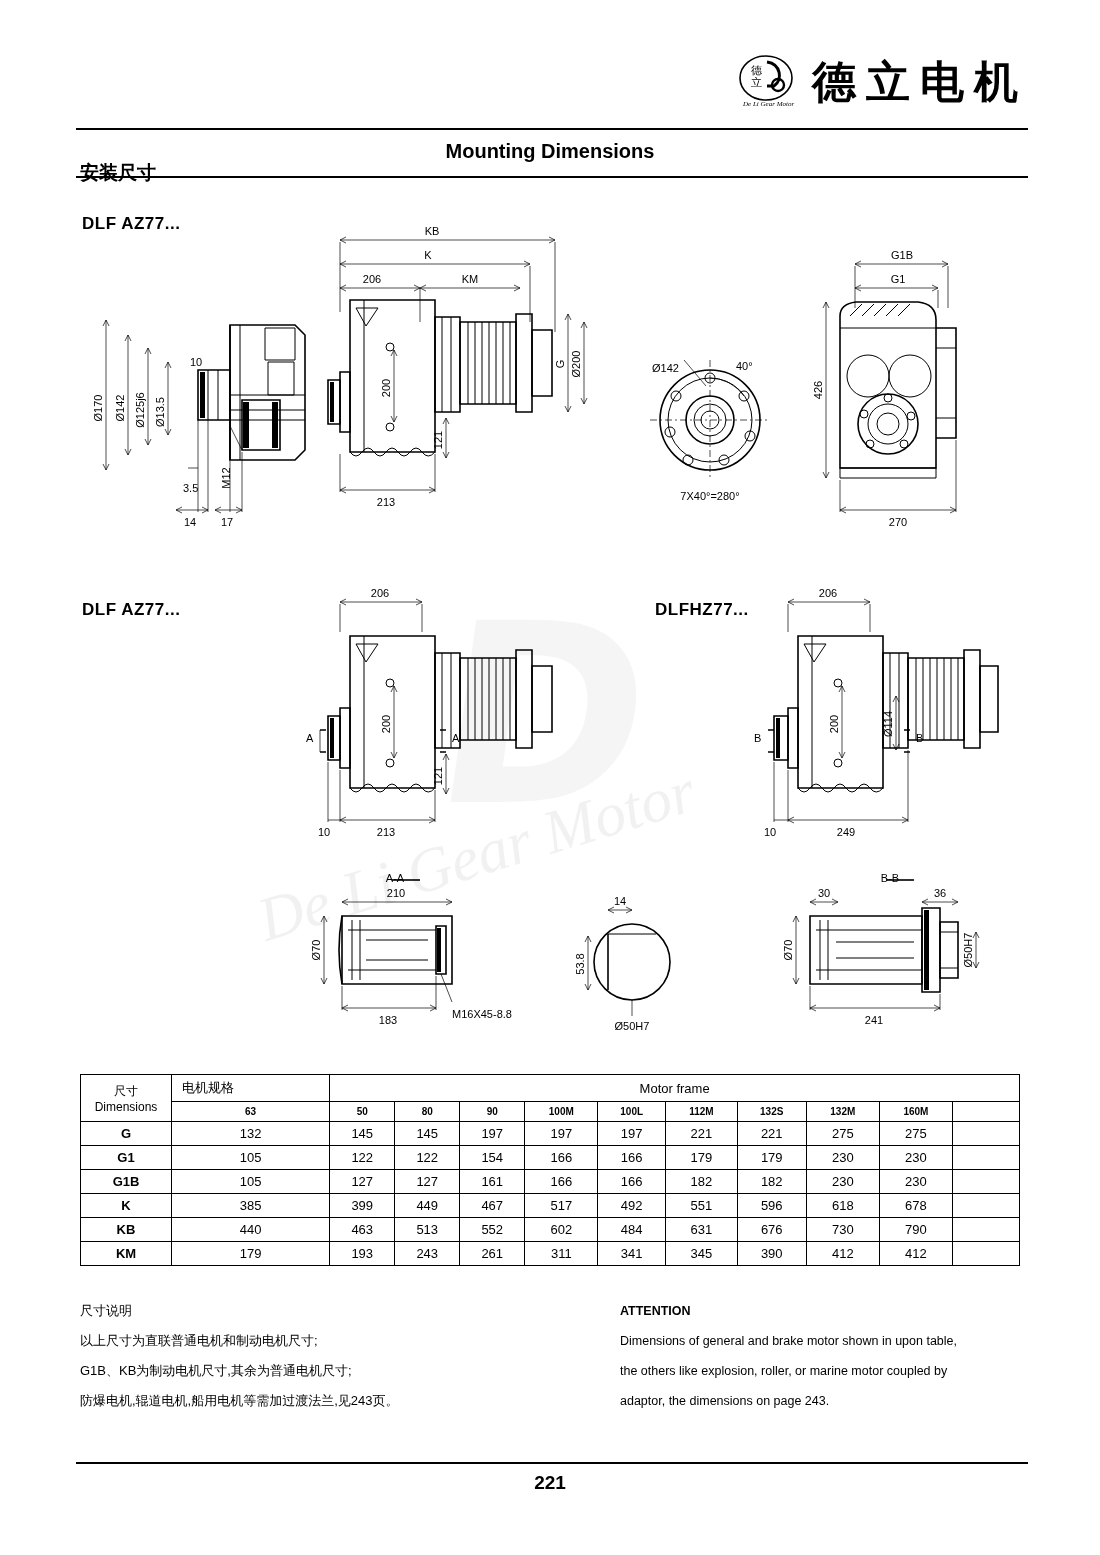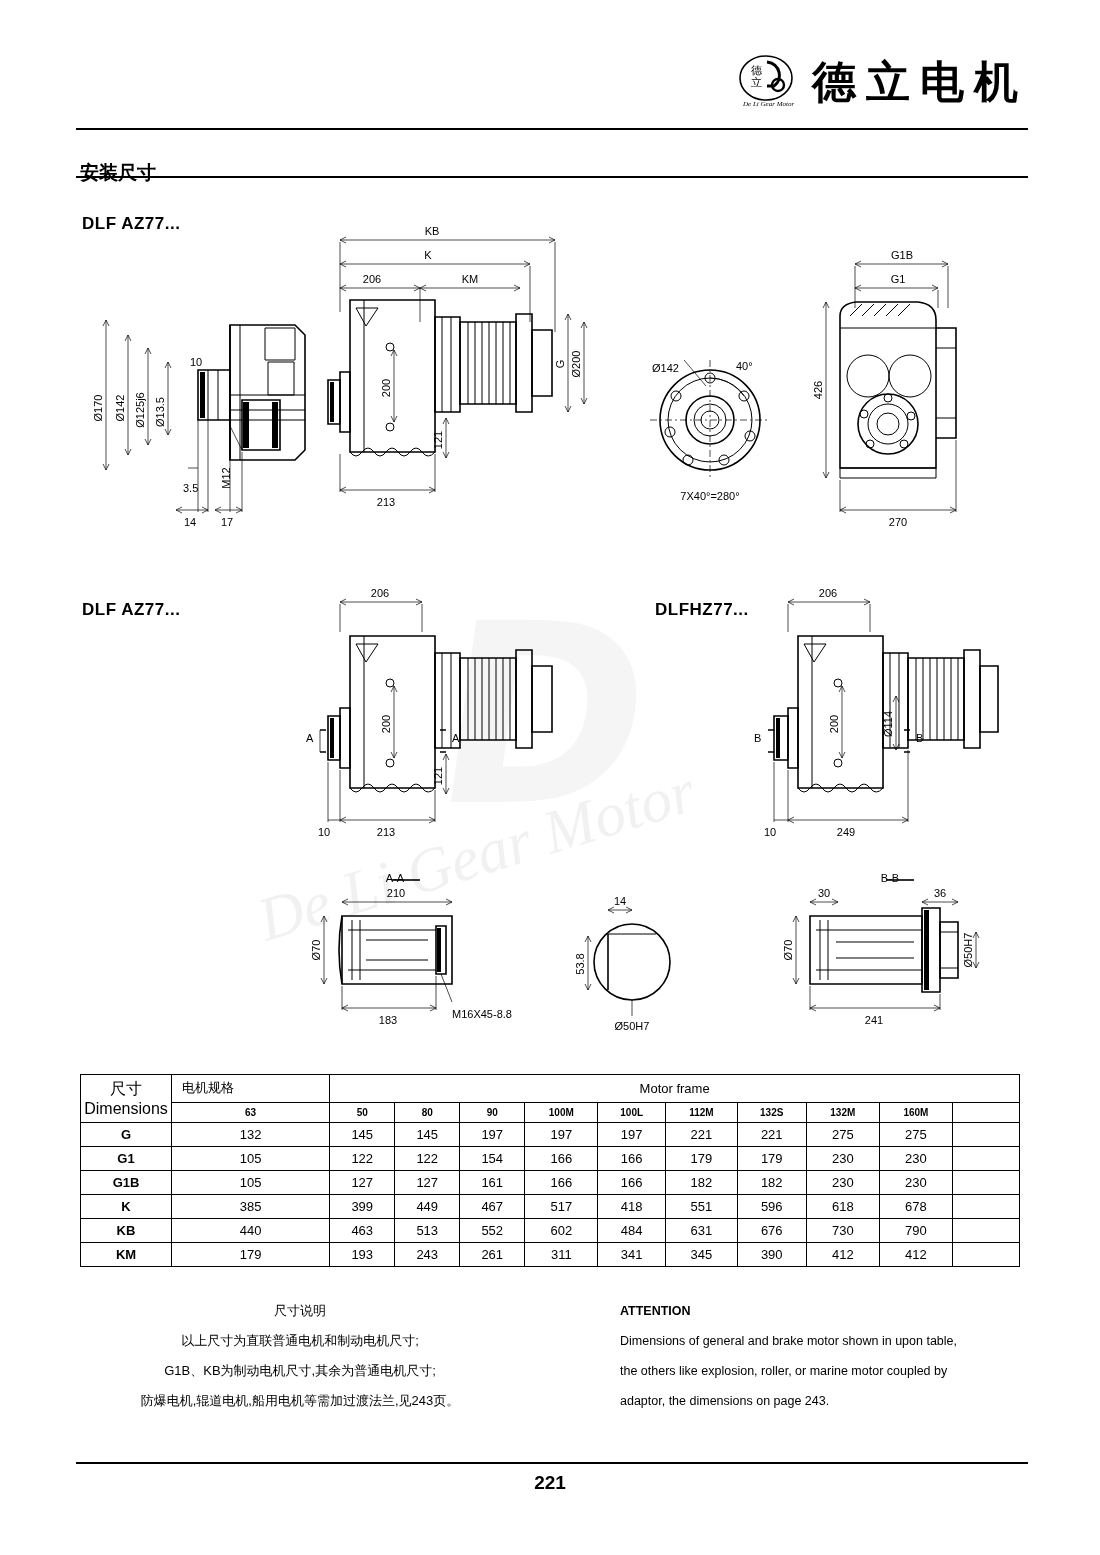--- a/index.html
+++ b/index.html
@@ -38,24 +38,24 @@
   .dim{stroke:#000;fill:none;stroke-width:.7;}
   .dash{stroke:#000;fill:none;stroke-width:.7;stroke-dasharray:7 3 2 3;}
   .hatch{fill:#000;}
 
   
   table.dims{position:absolute;left:80px;top:1074px;width:940px;border-collapse:collapse;}
   table.dims td,table.dims th{border:1px solid #000;text-align:center;font-size:13px;
     padding:4px 2px;font-weight:normal;}
   table.dims .hdr-cell{font-weight:bold;font-size:10px;}
   table.dims .rowhdr{font-weight:bold;}
-  .cn-small{font-size:16px;}
+  .cn-small{font-size:12px;}
 
   
-  .notes-l{position:absolute;left:80px;top:1296px;width:440px;font-size:13px;line-height:30px;text-align:center;}
+  .notes-l{position:absolute;left:80px;top:1296px;width:440px;font-size:13px;line-height:30px;}
   .notes-r{position:absolute;left:620px;top:1296px;width:430px;font-size:12.5px;line-height:30px;}
   .notes-r .t{font-weight:bold;}
 
   .foot-rule{position:absolute;left:76px;right:72px;top:1462px;border-top:2px solid #000;}
   .pageno{position:absolute;left:0;right:0;top:1472px;text-align:center;font-size:19px;font-weight:bold;}
 </style>
 </head>
 <body>
 
 <div class="page">
@@ -69,20 +69,21 @@
         <path d="M33 10 C47 12 49 28 40 34 L33 34" fill="none" stroke="#000" stroke-width="3"></path>
         <circle cx="44" cy="33" r="6" fill="none" stroke="#000" stroke-width="2.4"></circle>
         <text x="9" y="54" font-size="7" font-family="Liberation Serif, serif" font-style="italic">De Li Gear Motor</text>
       </svg>
     </div>
     <div class="brand-text">德立电机</div>
   </div>
 
   <div class="hdr-rule"></div>
   <div class="hdr-cn">安装尺寸</div>
+  <div class="hdr-en">Mounting Dimensions</div>
   <div class="hdr-rule2"></div>
 
   <div class="watermark">
     <div class="wm-glyph">D</div>
     <div class="wm-text">De Li Gear Motor</div>
   </div>
 
   <div class="sec-title" style="left:82px;top:214px;">DLF AZ77...</div>
 
   <svg class="dwg" style="left:80px;top:300px;" width="240" height="240">
@@ -484,21 +485,21 @@
       <td>230</td>
       <td></td>
     </tr>
     <tr>
       <td class="rowhdr">K</td>
       <td>385</td>
       <td>399</td>
       <td>449</td>
       <td>467</td>
       <td>517</td>
-      <td>418</td>
+      <td>492</td>
       <td>551</td>
       <td>596</td>
       <td>618</td>
       <td>678</td>
       <td></td>
     </tr>
     <tr>
       <td class="rowhdr">KB</td>
       <td>440</td>
       <td>463</td>

